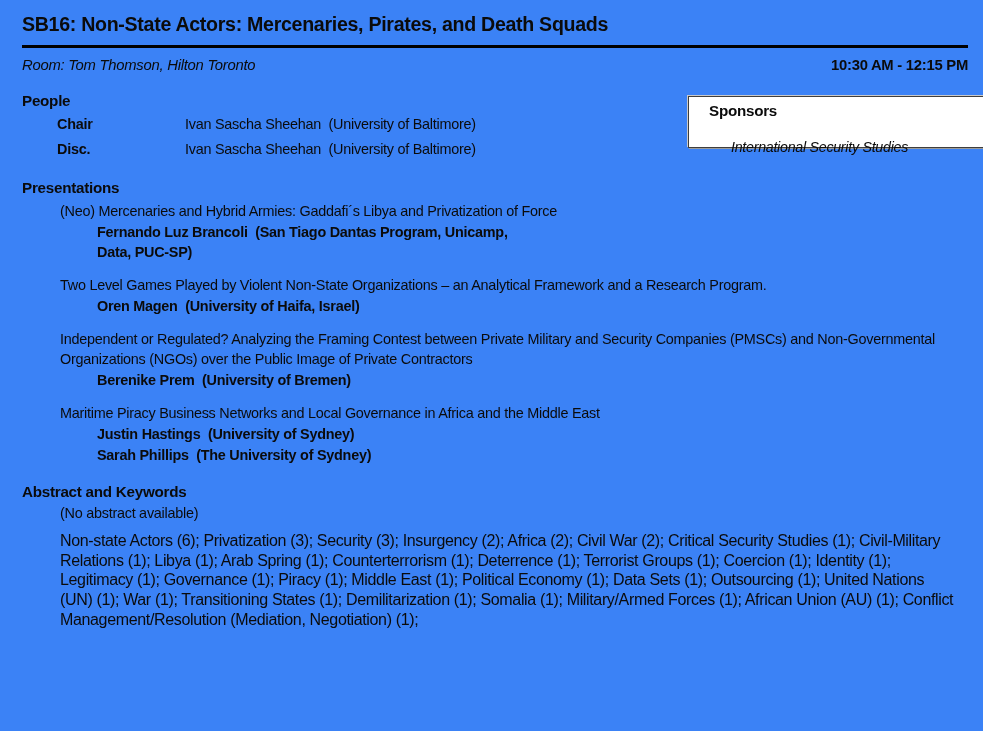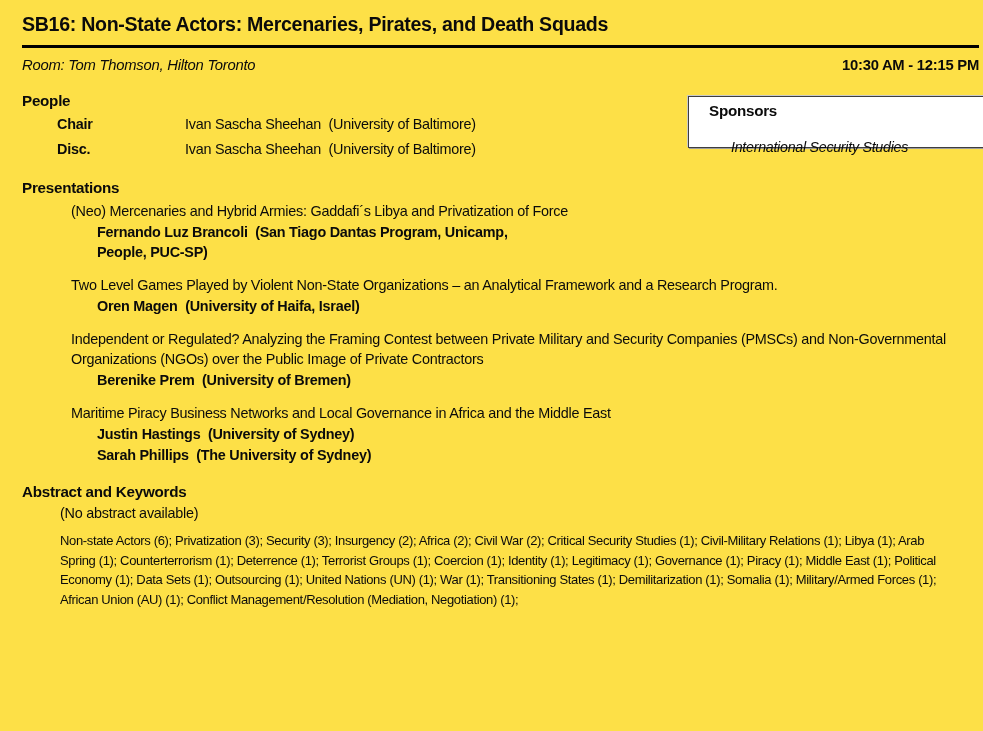--- a/index.html
+++ b/index.html
@@ -1,22 +1,22 @@
 <!DOCTYPE html>
 <html><head>
 <meta charset="utf-8">
 <style>
   html, body { margin:0; padding:0; background:#ffffff; }
   .page {
     position:relative;
     width:983px; height:731px;
     box-sizing:border-box;
-    padding:13px 4px 0 22px;
+    padding:13px 15px 0 22px;
     overflow:hidden;
-    background:#fde047;
+    background:#3b82f6;
     color:#0b0b0b;
     font-family:"Liberation Sans", "DejaVu Sans", sans-serif;
     font-size:14.4px;
     letter-spacing:-0.25px;
   }
   .page-title {
     margin:0 0 9px 0;
     font-size:19.6px;
     font-weight:bold;
     letter-spacing:-0.3px;
@@ -38,33 +38,33 @@
     box-sizing:border-box; background:#fff;
     border:1px solid #3e3e3e;
     box-shadow:1px 1px 0 #9c9c9c, -1px -1px 0 #c9c9c9;
     padding:5px 8px 0 20px;
   }
   .sponsor-item { font-style:italic; padding-left:22px; margin-top:20px; font-size:14.2px; }
   .presentations { margin-top:20px; }
   .pres-list { margin-top:5px; }
   .pres-item { padding-left:38px; }
   .pres-item + .pres-item { margin-top:13px; }
-  .pres-title { line-height:20px; max-width:898px; white-space:pre-wrap;margin-left:11px; }
+  .pres-title { line-height:20px; max-width:898px; white-space:pre-wrap; }
   .pres-authors { padding-left:37px; margin-top:1px; font-weight:bold; }
   .author + .author { margin-top:1px; }
   .author-line { line-height:20px; white-space:pre-wrap; }
   .abstract { margin-top:18px; }
   .no-abstract { padding-left:38px; margin-top:5px; }
   .keywords {
     margin:10px 0 0 38px;
     max-width:898px;
     line-height:19.7px;
     white-space:pre-wrap;
     letter-spacing:-0.35px;
-    font-size:13px;
+    font-size:16px;
   }
 </style>
 </head>
 <body>
 
 <div class="page">
 
   <h1 class="page-title">SB16: Non-State Actors: Mercenaries, Pirates, and Death Squads</h1>
   <div class="rule"></div>
 
@@ -92,21 +92,21 @@
 
   <div class="presentations">
     <div class="sec-heading">Presentations</div>
     <div class="pres-list">
 
       <div class="pres-item">
         <div class="pres-title">(Neo) Mercenaries and Hybrid Armies: Gaddafi´s Libya and Privatization of Force</div>
         <div class="pres-authors">
           <div class="author">
             <div class="author-line">Fernando Luz Brancoli  (San Tiago Dantas Program, Unicamp,</div>
-            <div class="author-line">People, PUC-SP)</div>
+            <div class="author-line">Data, PUC-SP)</div>
           </div>
         </div>
       </div>
 
       <div class="pres-item">
         <div class="pres-title">Two Level Games Played by Violent Non-State Organizations – an Analytical Framework and a Research Program.</div>
         <div class="pres-authors">
           <div class="author">
             <div class="author-line">Oren Magen  (University of Haifa, Israel)</div>
           </div>

